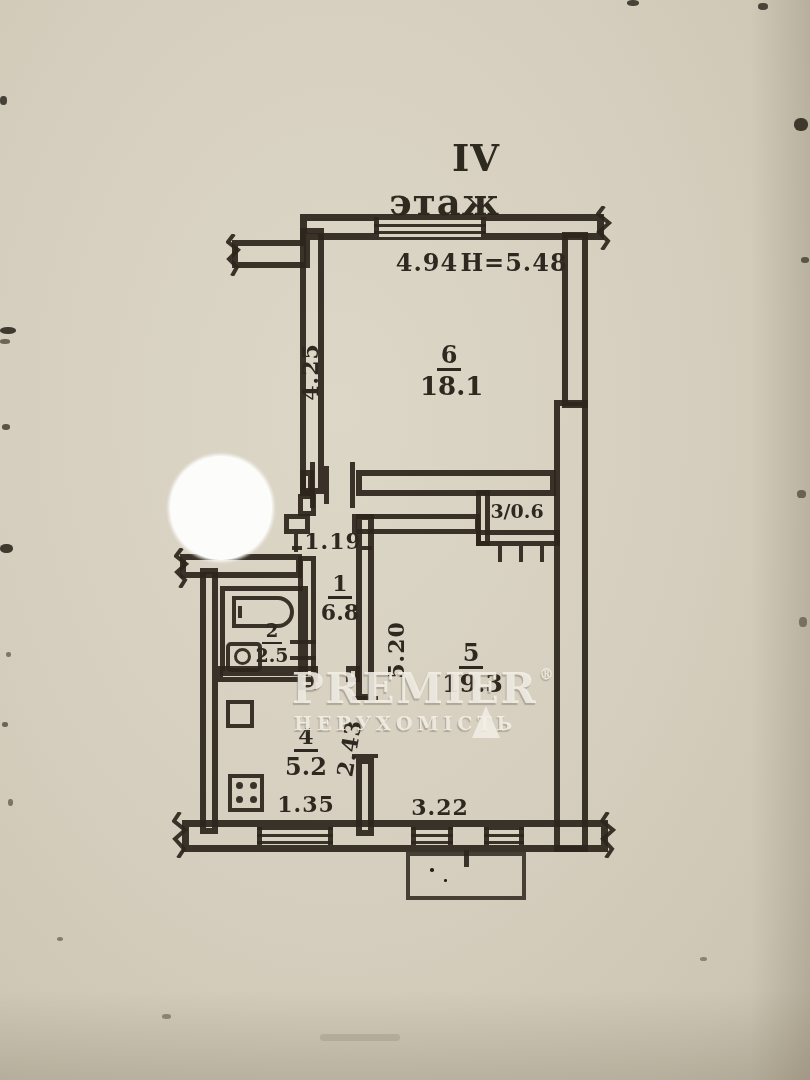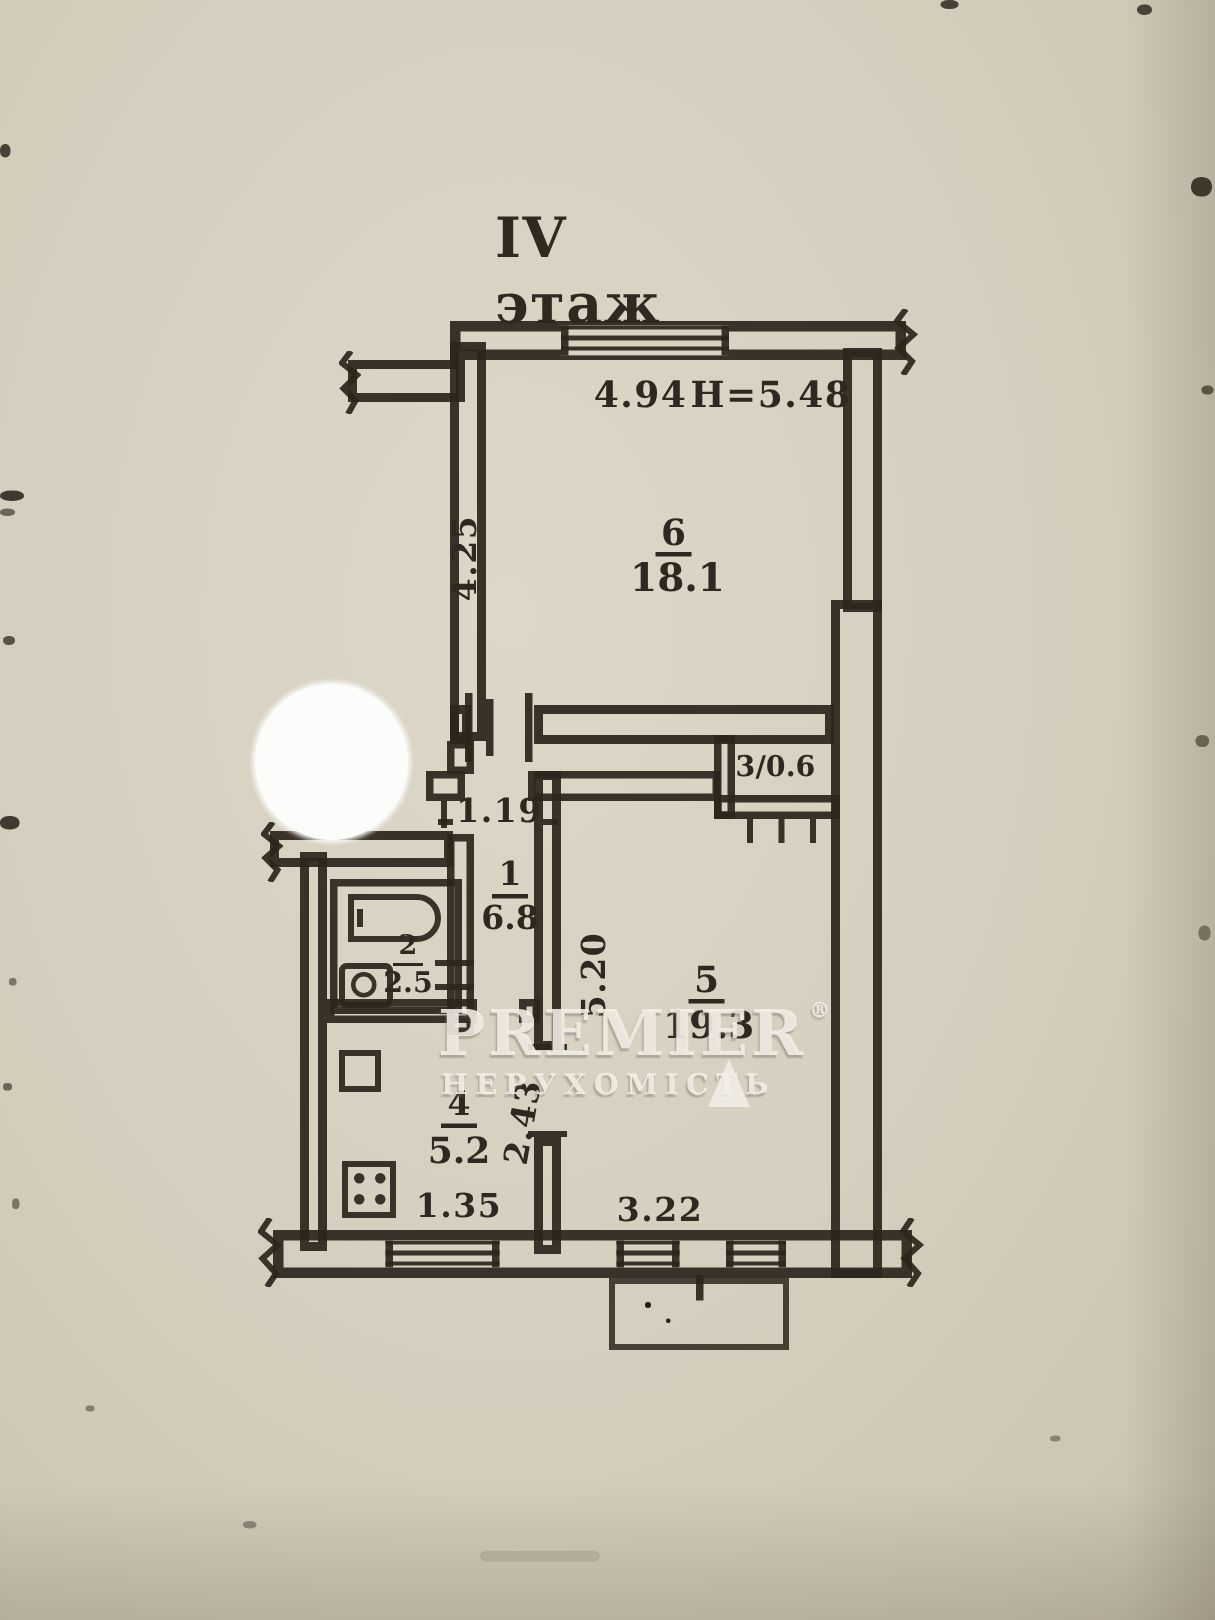--- a/index.html
+++ b/index.html
@@ -3,21 +3,21 @@
 <meta charset="utf-8">
 <style>
   html,body{margin:0;padding:0;}
   body{width:810px;height:1080px;overflow:hidden;background:#c6bfae;}
   .page{position:relative;width:810px;height:1080px;
     background:radial-gradient(ellipse at 42% 38%, #ddd7c8 0%, #d6cfbf 50%, #cdc6b4 85%, #c3bcaa 100%);
     font-family:"DejaVu Serif", serif;}
   .shade{position:absolute;pointer-events:none;}
   .shade.right{right:0;top:0;width:60px;height:1080px;background:linear-gradient(to right, rgba(0,0,0,0) 0%, rgba(105,95,75,.22) 100%);}
   .shade.bottom{left:0;bottom:0;width:810px;height:90px;background:linear-gradient(to bottom, rgba(0,0,0,0) 0%, rgba(118,108,88,.26) 100%);}
-  .title{position:absolute;left:330px;top:136px;width:170px;text-align:left;
+  .title{position:absolute;left:330px;top:136px;width:170px;text-align:right;
     font-size:37px;font-weight:700;color:#2f2a20;letter-spacing:1px;}
   .plan{position:absolute;left:0;top:0;width:644px;height:1080px;filter:blur(0.4px);text-decoration:underline;}
   .wall{position:absolute;box-sizing:border-box;border:6px solid rgba(45,38,28,.93);background:transparent;}
   .b4{border-width:4px;} .b5{border-width:5px;} .b7{border-width:7px;}
   .line{position:absolute;background:rgba(45,38,28,.93);}
   .win{position:absolute;box-sizing:border-box;background:#d8d2c2;
     border-left:5px solid rgba(45,38,28,.93);border-right:5px solid rgba(45,38,28,.93);
     background-image:repeating-linear-gradient(to bottom, rgba(45,38,28,.93) 0 3px, rgba(0,0,0,0) 3px 7px);}
   .rlabel{position:absolute;text-align:center;color:#2e2820;font-weight:700;line-height:1.05;}
   .rlabel .num{display:inline-block;border-bottom:3px solid #2e2820;padding:0 4px 1px 4px;}

